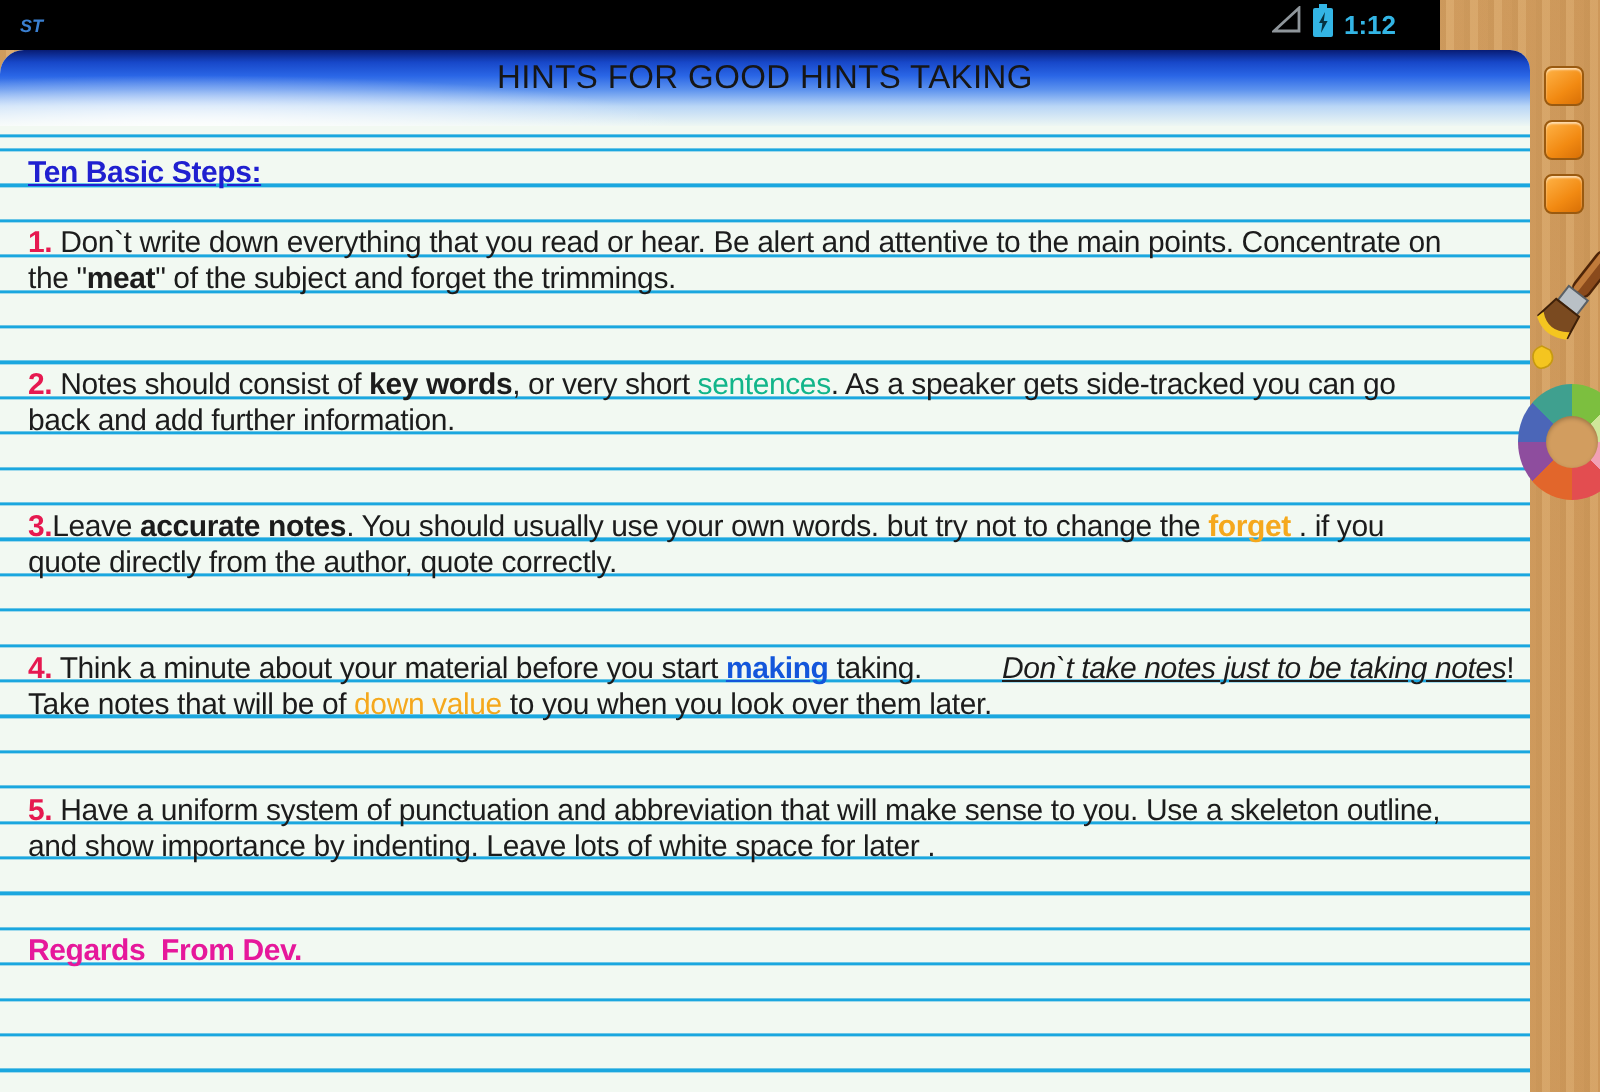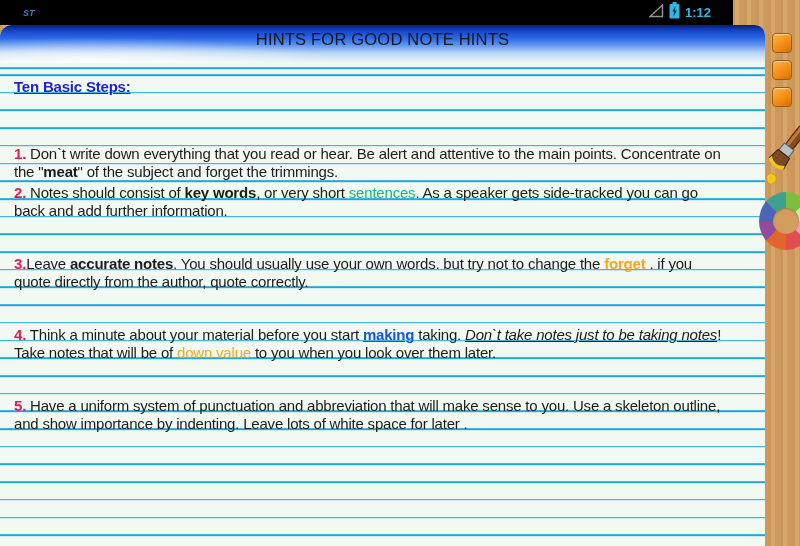--- a/index.html
+++ b/index.html
@@ -11,21 +11,21 @@
   
   .wood-bg{
     position:absolute;inset:0;
     background:
       repeating-linear-gradient(90deg, rgba(140,90,30,0.12) 0 3px, rgba(255,230,180,0.10) 3px 7px, rgba(160,105,45,0.10) 7px 12px),
       linear-gradient(90deg,#d8a566,#cf9a58 40%,#dcab6e 70%,#d29d5f);
   }
   
   .statusbar{
     position:absolute;left:0;top:0;width:720px;height:25px;background:#000;
-    display:flex;align-items:center;z-index:30;padding-left:13px;
+    display:flex;align-items:center;z-index:30;
   }
   .st-logo{font-size:9px;font-weight:bold;font-style:italic;color:#3a7fd0;margin-left:10px;letter-spacing:0;}
   .status-right{position:absolute;right:22px;top:0;height:25px;display:flex;align-items:center;gap:5px;}
   .time{color:#33b5e5;font-size:13px;font-weight:bold;}
   
   .page{
     position:absolute;left:0;top:25px;width:765px;height:521px;
     border-top-left-radius:12px;border-top-right-radius:10px;overflow:hidden;
     background:#f2f9f2;z-index:10;
   }
@@ -44,29 +44,29 @@
     background-image:repeating-linear-gradient(to bottom,#1ba7df 0 1.6px, transparent 1.6px 17.7px);
     background-position:0 13.2px;
     background-color:transparent;
   }
   .para, .note-heading, .note-signature{
     position:absolute;left:14px;right:4px;
     font-size:15px;line-height:17.7px;letter-spacing:-0.2px;color:#1c1c1c;
     white-space:pre-wrap;
   }
   .note-heading{top:17px;color:#2020d0;font-weight:bold;text-decoration:underline;}
-  .p1{top:52px;margin-top:32px;} .p2{top:123px;} .p3{top:194px;} .p4{top:265px;} .p5{top:336px;}
+  .p1{top:52px;} .p2{top:123px;} .p3{top:194px;} .p4{top:265px;} .p5{top:336px;}
   .note-signature{top:406px;color:#e6189b;font-weight:bold;}
   .num{color:#e61950;font-weight:bold;}
   .b{font-weight:bold;}
   .green{color:#12b58a;}
   .orange{color:#f5a81c;}
   .orangeb{color:#f5a81c;font-weight:bold;}
   .blueu{color:#1356db;font-weight:bold;text-decoration:underline;}
-  .itu{font-style:italic;text-decoration:underline;}
+  .itu{font-style:italic;text-decoration:underline;margin-left:36px;}
   
   .sidebar{position:absolute;left:765px;top:25px;width:35px;height:521px;z-index:20;}
   .tool-square{
     position:absolute;left:7px;width:20px;height:20px;border-radius:4px;
     background:linear-gradient(145deg,#ffb347,#f28a12 60%,#d86f05);
     border:1.5px solid #9a5a10;box-sizing:border-box;
     box-shadow:inset 0 1px 1px rgba(255,255,255,0.6);
   }
   .sq1{top:8px;} .sq2{top:35px;} .sq3{top:62px;}
   .brush{position:absolute;left:-4px;top:100px;width:42px;height:64px;}
@@ -97,36 +97,37 @@
         <rect x="0.5" y="2" width="10" height="14.5" rx="1" fill="#33b5e5"></rect>
         <polygon points="6.5,4 3.5,9.5 5.2,9.5 4.5,14.5 7.8,8.5 5.9,8.5" fill="#06323f"></polygon>
       </svg>
     </span>
     <span class="time">1:12</span>
   </div>
 </div>
 
 <div class="page">
   <div class="page-header">
-    <div class="page-title"><span>HINTS FOR </span><span class="bold">GOOD</span><span> NOTE HINTS</span></div>
+    <div class="page-title"><span>HINTS FOR </span><span class="bold">GOOD</span><span> HINTS TAKING</span></div>
   </div>
   <div class="content">
     <div class="note-heading">Ten Basic Steps:</div>
     <div id="paragraphs">
         <div class="para p1"><span class="num">1.</span><span> Don`t write down everything that you read or hear. Be alert and attentive to the main points. Concentrate on
 the "</span><span class="b">meat</span><span>" of the subject and forget the trimmings.</span></div>
         <div class="para p2"><span class="num">2.</span><span> Notes should consist of </span><span class="b">key words</span><span>, or very short </span><span class="green">sentences</span><span>. As a speaker gets side-tracked you can go
 back and add further information.</span></div>
         <div class="para p3"><span class="num">3.</span><span>Leave </span><span class="b">accurate notes</span><span>. You should usually use your own words. but try not to change the </span><span class="orangeb">forget</span><span> . if you
 quote directly from the author, quote correctly.</span></div>
         <div class="para p4"><span class="num">4.</span><span> Think a minute about your material before you start </span><span class="blueu">making</span><span> taking. </span><span class="itu">Don`t take notes just to be taking notes</span><span>!
 Take notes that will be of </span><span class="orange">down value</span><span> to you when you look over them later.</span></div>
         <div class="para p5"><span class="num">5.</span><span> Have a uniform system of punctuation and abbreviation that will make sense to you. Use a skeleton outline,
 and show importance by indenting. Leave lots of white space for later .</span></div>
       </div>
+    <div class="note-signature">Regards  From Dev.</div>
   </div>
 </div>
 
 <div class="sidebar">
   <div class="tool-square sq1"></div>
   <div class="tool-square sq2"></div>
   <div class="tool-square sq3"></div>
   <div class="brush">
     <svg width="42" height="64" viewBox="0 0 42 64">
       <g transform="rotate(38 21 30)">

